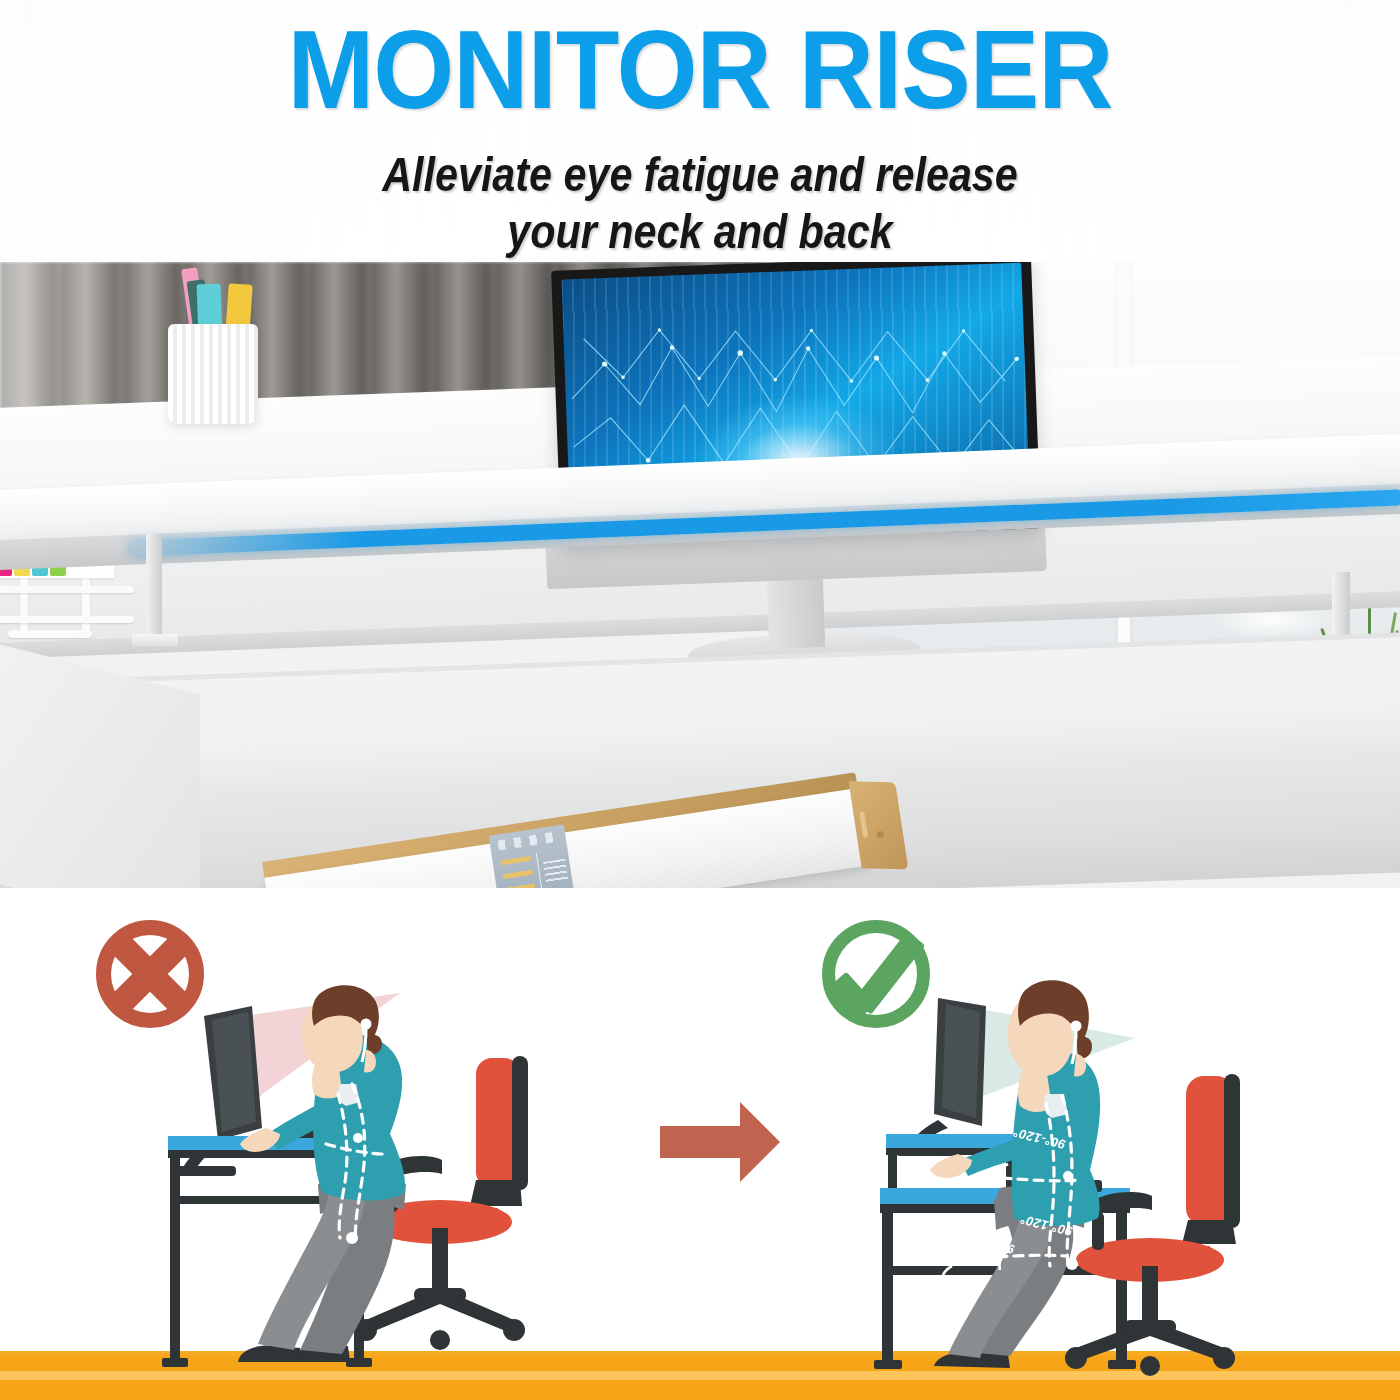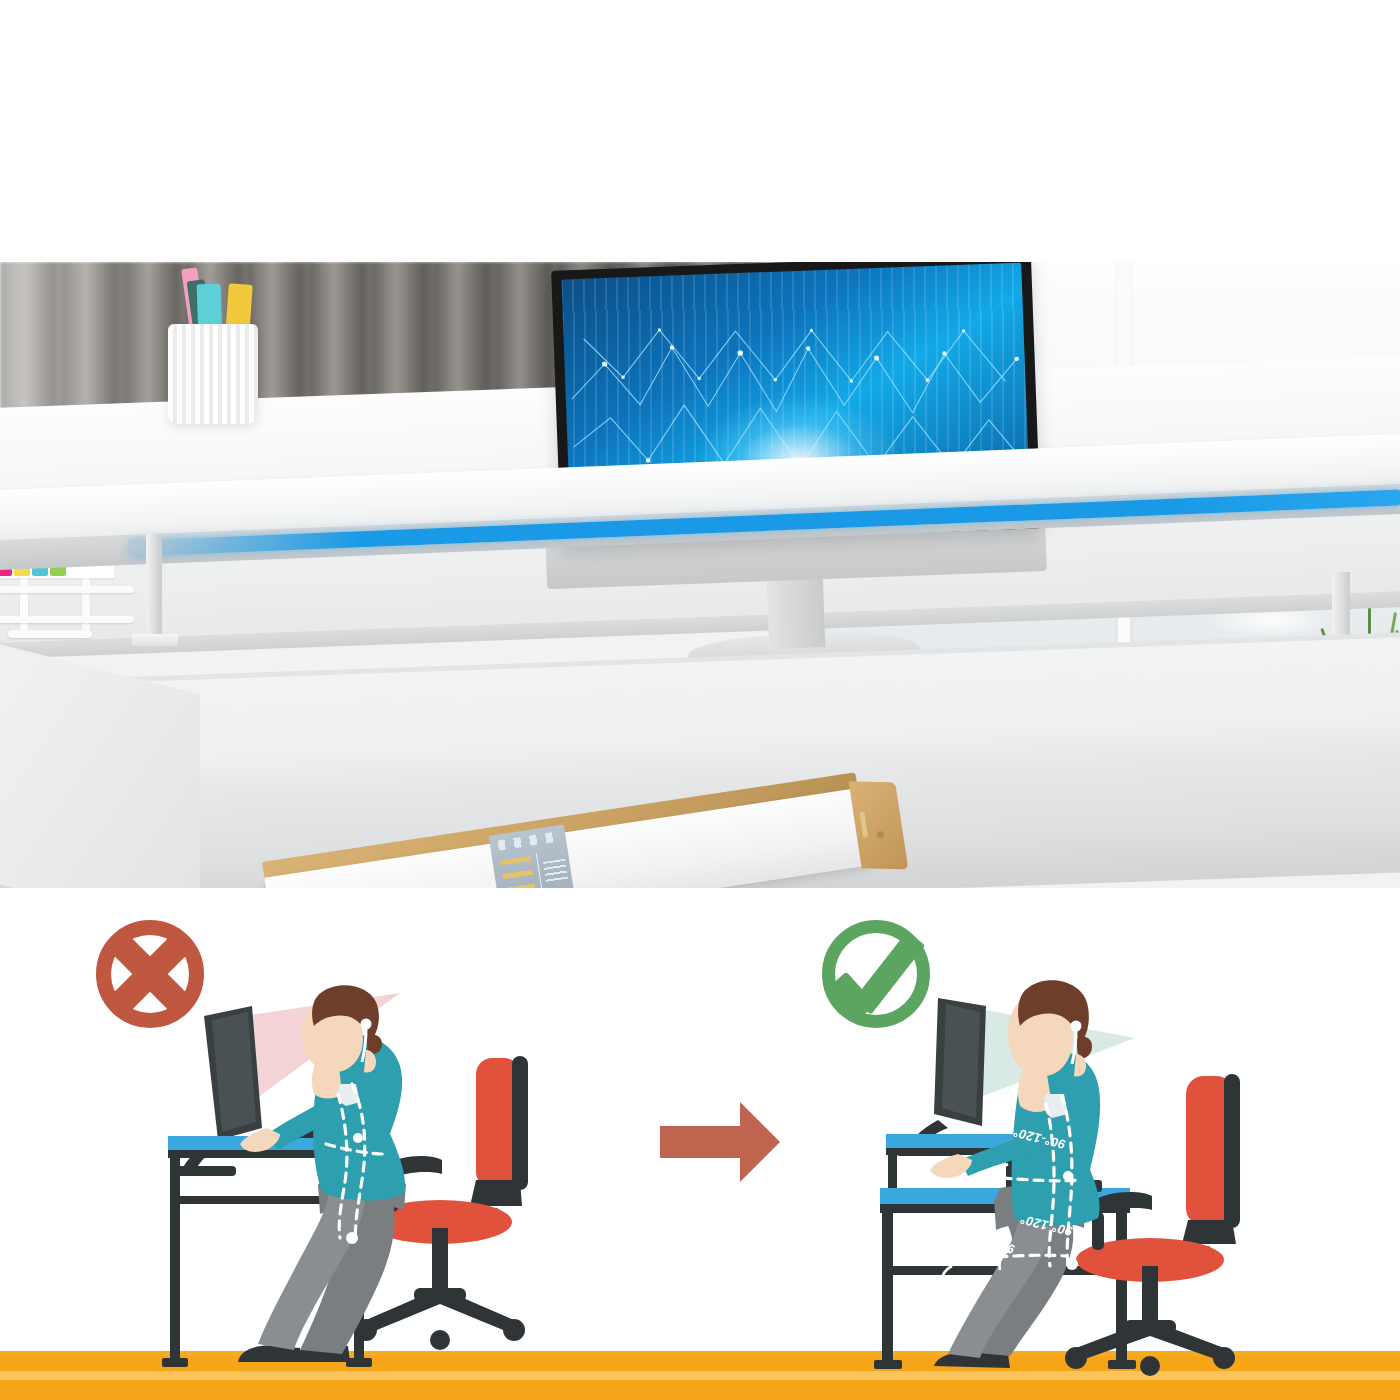--- a/index.html
+++ b/index.html
@@ -165,20 +165,33 @@
   .chk{position:absolute;left:10px;top:4px;width:104px;height:86px;}
   .chk-s{position:absolute;background:#5ba561;border-radius:3px;}
 
   .svgwrap{position:absolute;left:0;top:0;width:1400px;height:512px;}
 </style>
 </head>
 <body>
 
 <div id="page">
 
+  <div class="header">
+    <div class="header-bg"></div>
+    <div class="hdr-screenhint"></div>
+    <div class="hdr-screenhint-frame"></div>
+    <div class="hdr-mark"></div>
+    <div class="header-veil"></div>
+
+    <div class="title">MONITOR RISER</div>
+    <div class="subtitle">
+      <span class="ln">Alleviate eye fatigue and release</span>
+      <span class="ln">your neck and back</span>
+    </div>
+  </div>
 
   <div class="photo">
 
     <div class="drapes"></div>
     <div class="drape-shadow"></div>
 
     <div class="window"></div>
     <div class="win-snow"></div>
     <div class="win-left-post"></div>
     <div class="win-mullion-v" style="left:1118px"></div>

